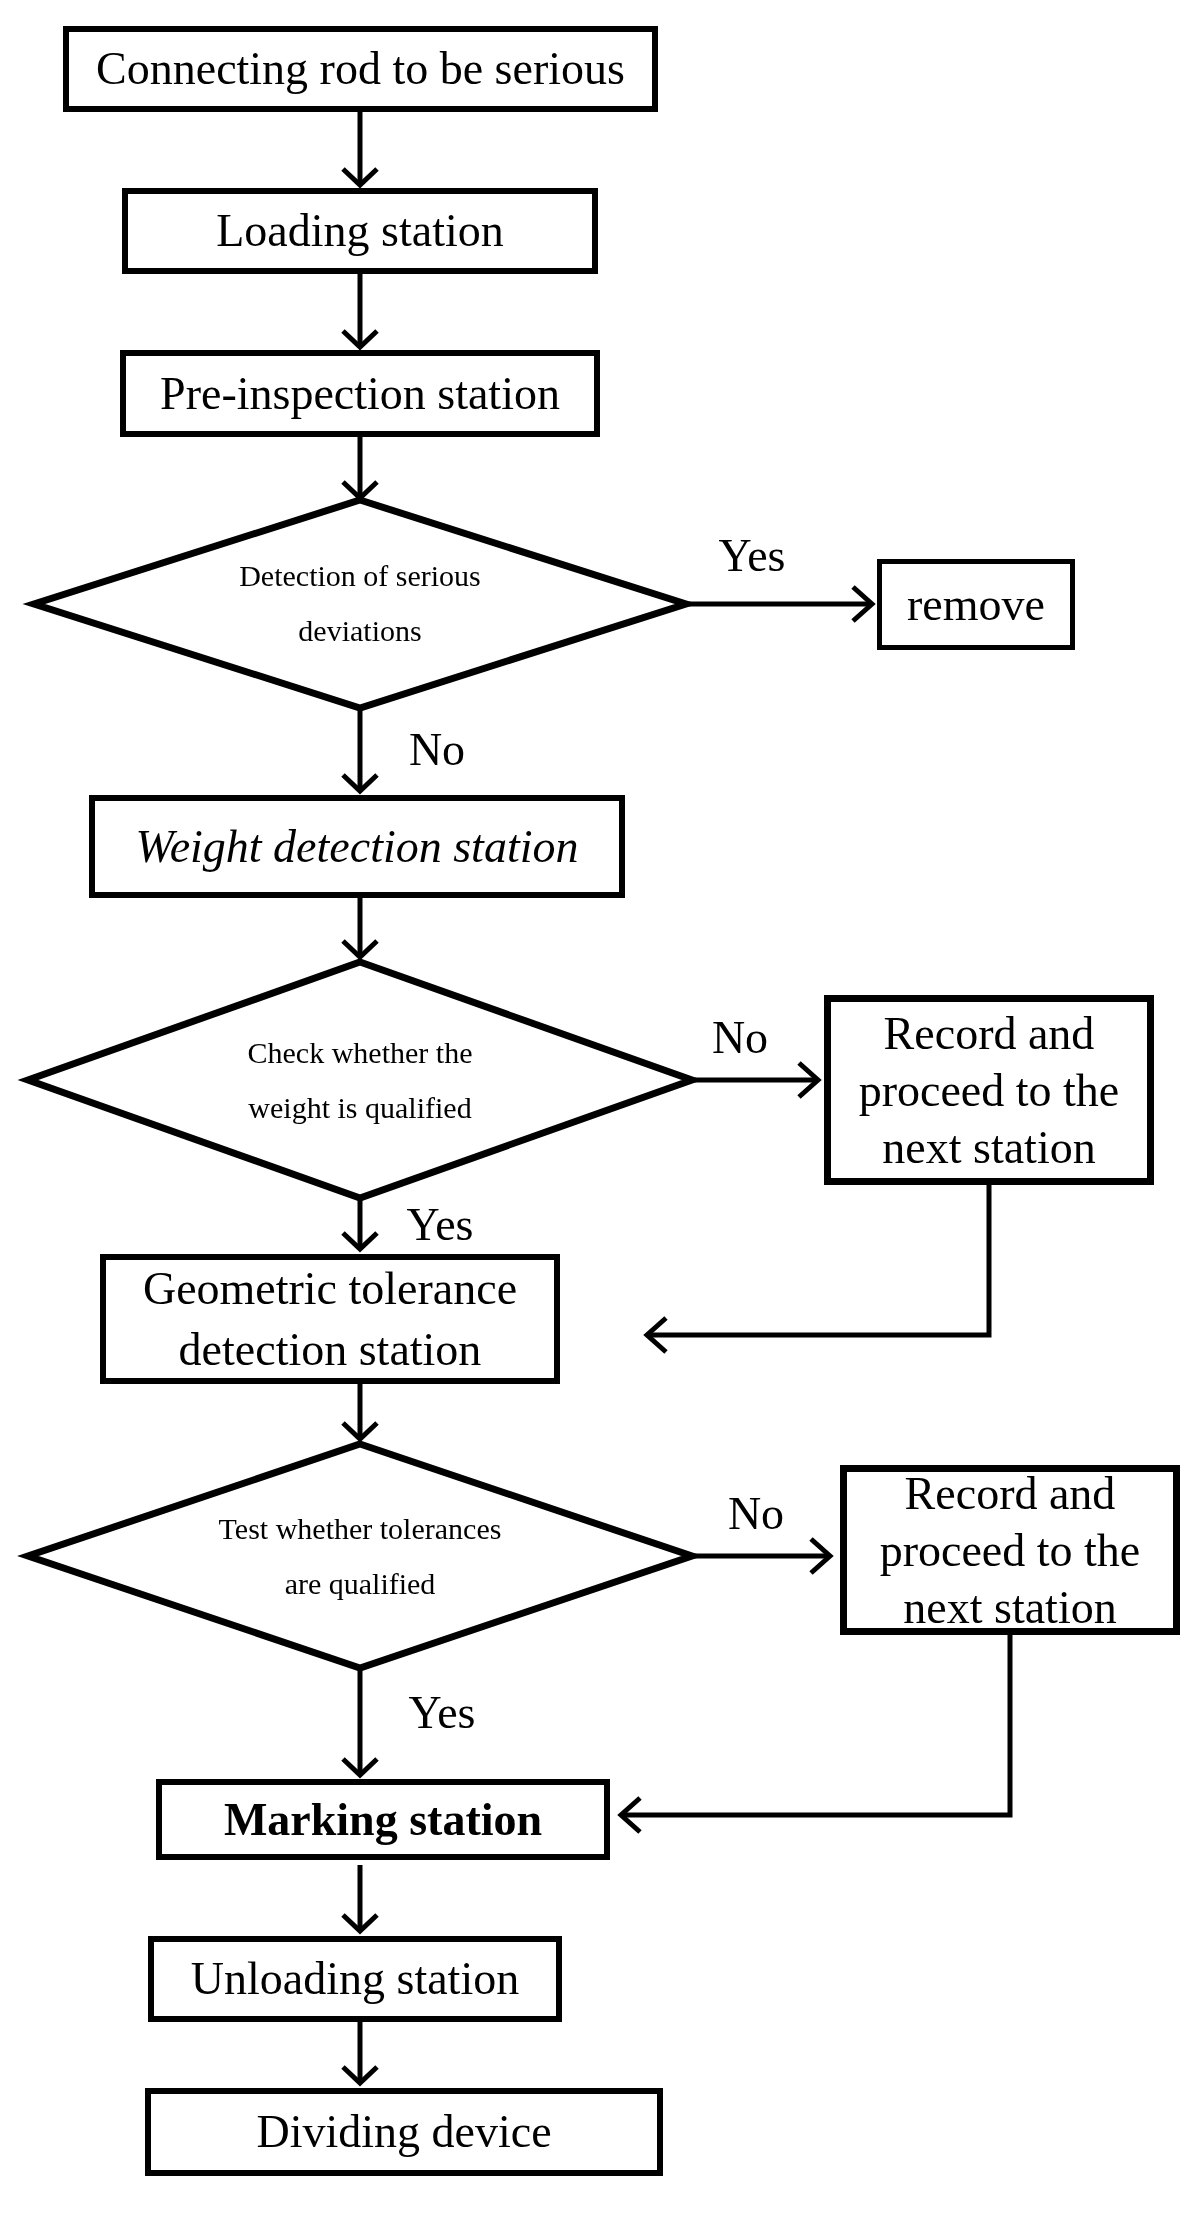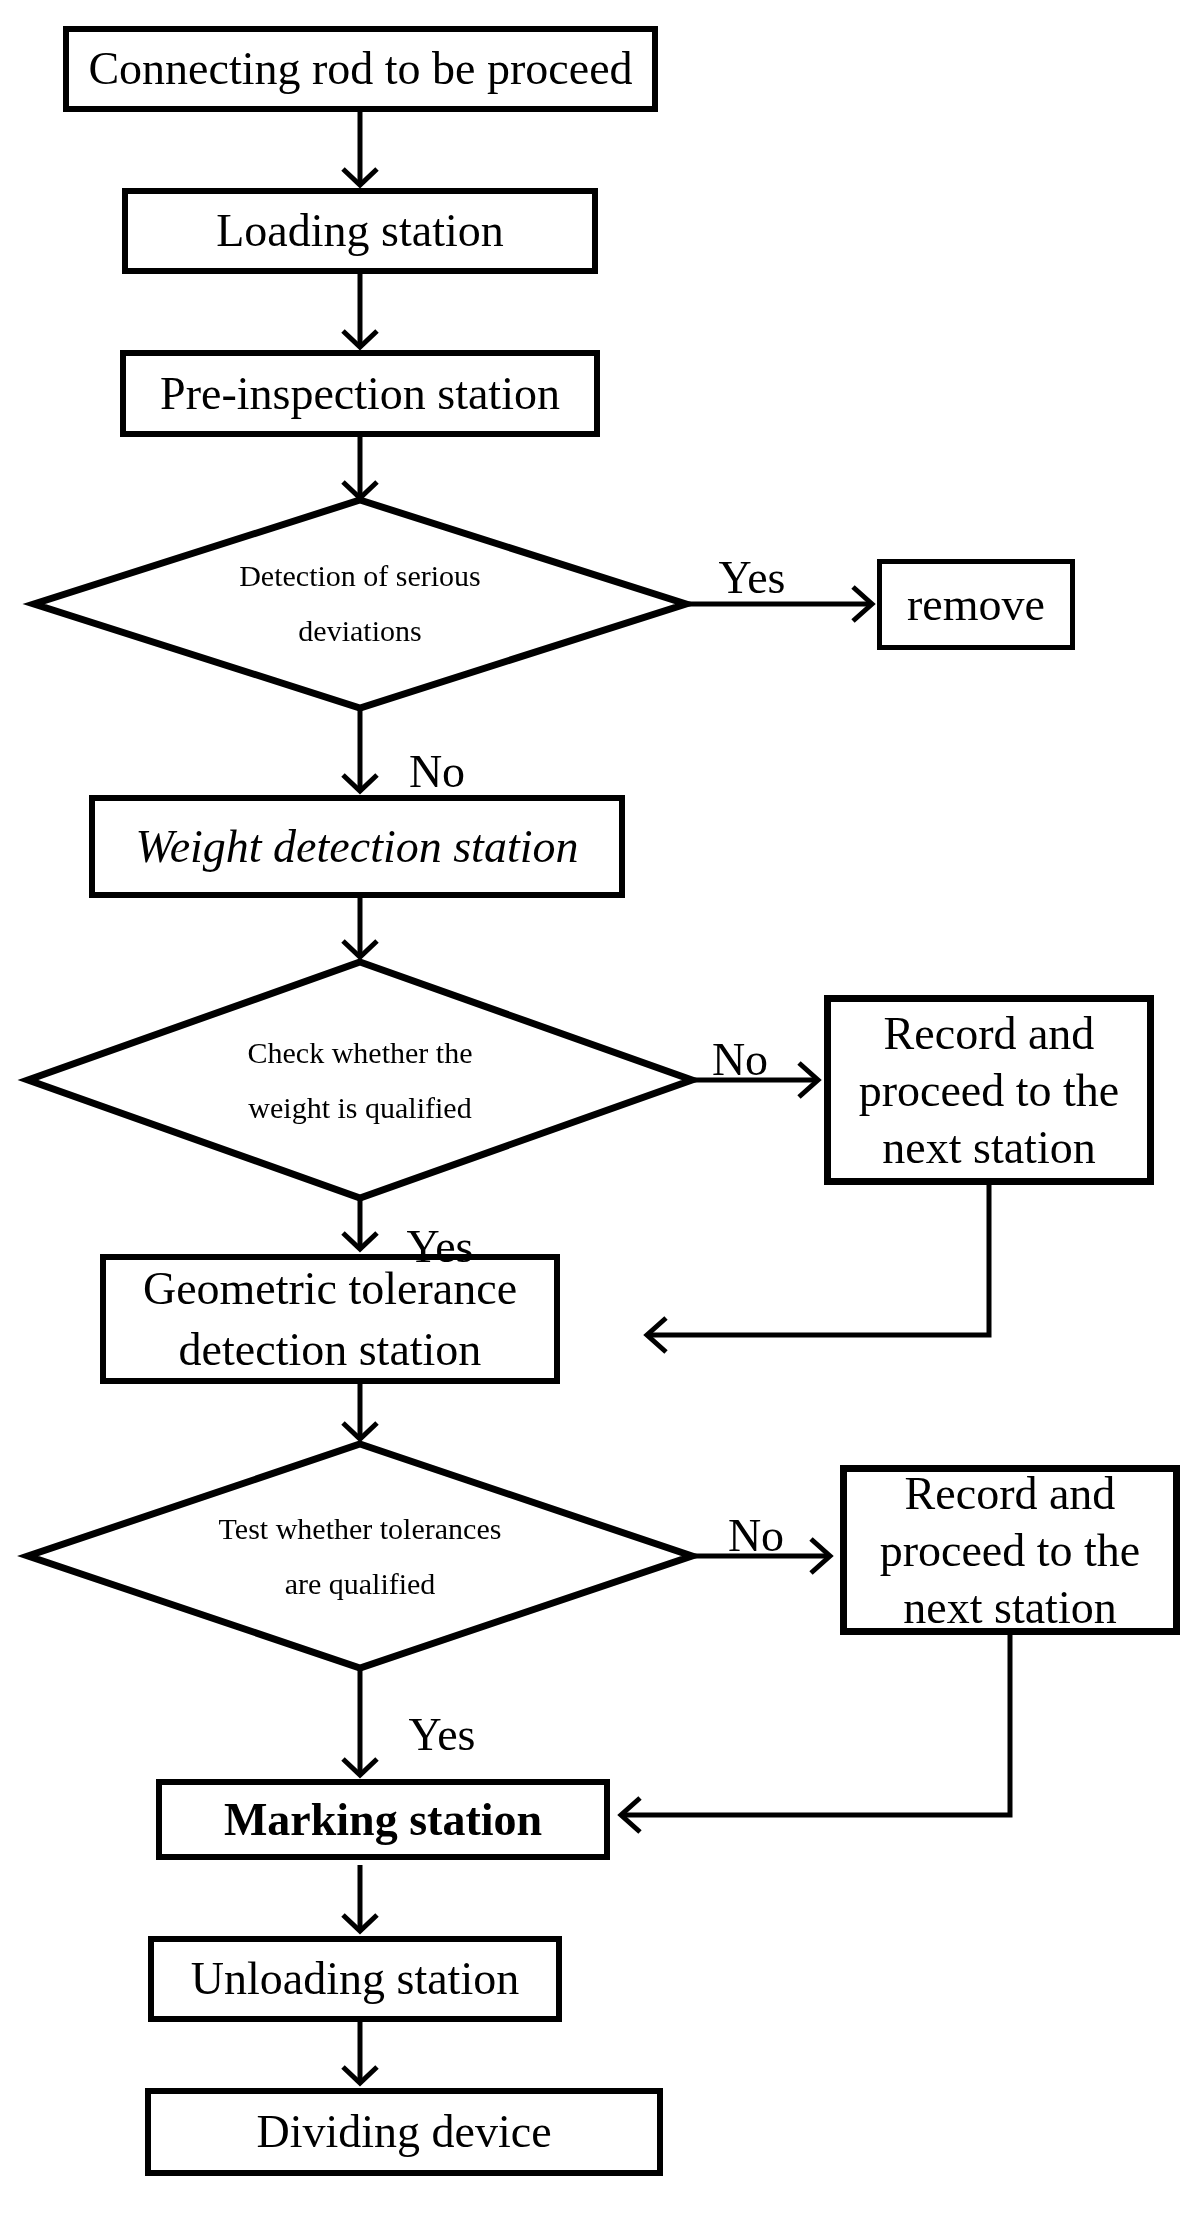--- a/index.html
+++ b/index.html
@@ -46,21 +46,20 @@
     white-space: nowrap;
     z-index: 1;
   }
   .elabel {
     position: absolute;
     transform: translate(-50%, -50%);
     font-size: 46px;
     line-height: 48px;
     white-space: nowrap;
     z-index: 1;
-    margin-top: 22px;
   }
   .geom2 { line-height: 61px; }
   .rec   { line-height: 57px; }
 </style>
 </head>
 <body>
 
 <div id="canvas">
 
   <svg id="wires" viewBox="0 0 1200 2237" fill="none" stroke="#000000">
@@ -130,21 +129,21 @@
       <line x1="360" y1="1865" x2="360" y2="1930" stroke-width="5"></line>
       <polyline points="343,1915 360,1931 377,1915" stroke-width="5"></polyline>
     </g>
     <g>
       <line x1="360" y1="2022" x2="360" y2="2082" stroke-width="5"></line>
       <polyline points="343,2067 360,2083 377,2067" stroke-width="5"></polyline>
     </g>
   </svg>
 
   <div class="node" style="left:63px;  top:26px;   width:595px; height:86px;">
-    <div>Connecting rod to be proceed</div>
+    <div>Connecting rod to be serious</div>
   </div>
 
   <div class="node" style="left:122px; top:188px;  width:476px; height:86px;">
     <div>Loading station</div>
   </div>
 
   <div class="node" style="left:120px; top:350px;  width:480px; height:87px;">
     <div>Pre-inspection station</div>
   </div>
 

